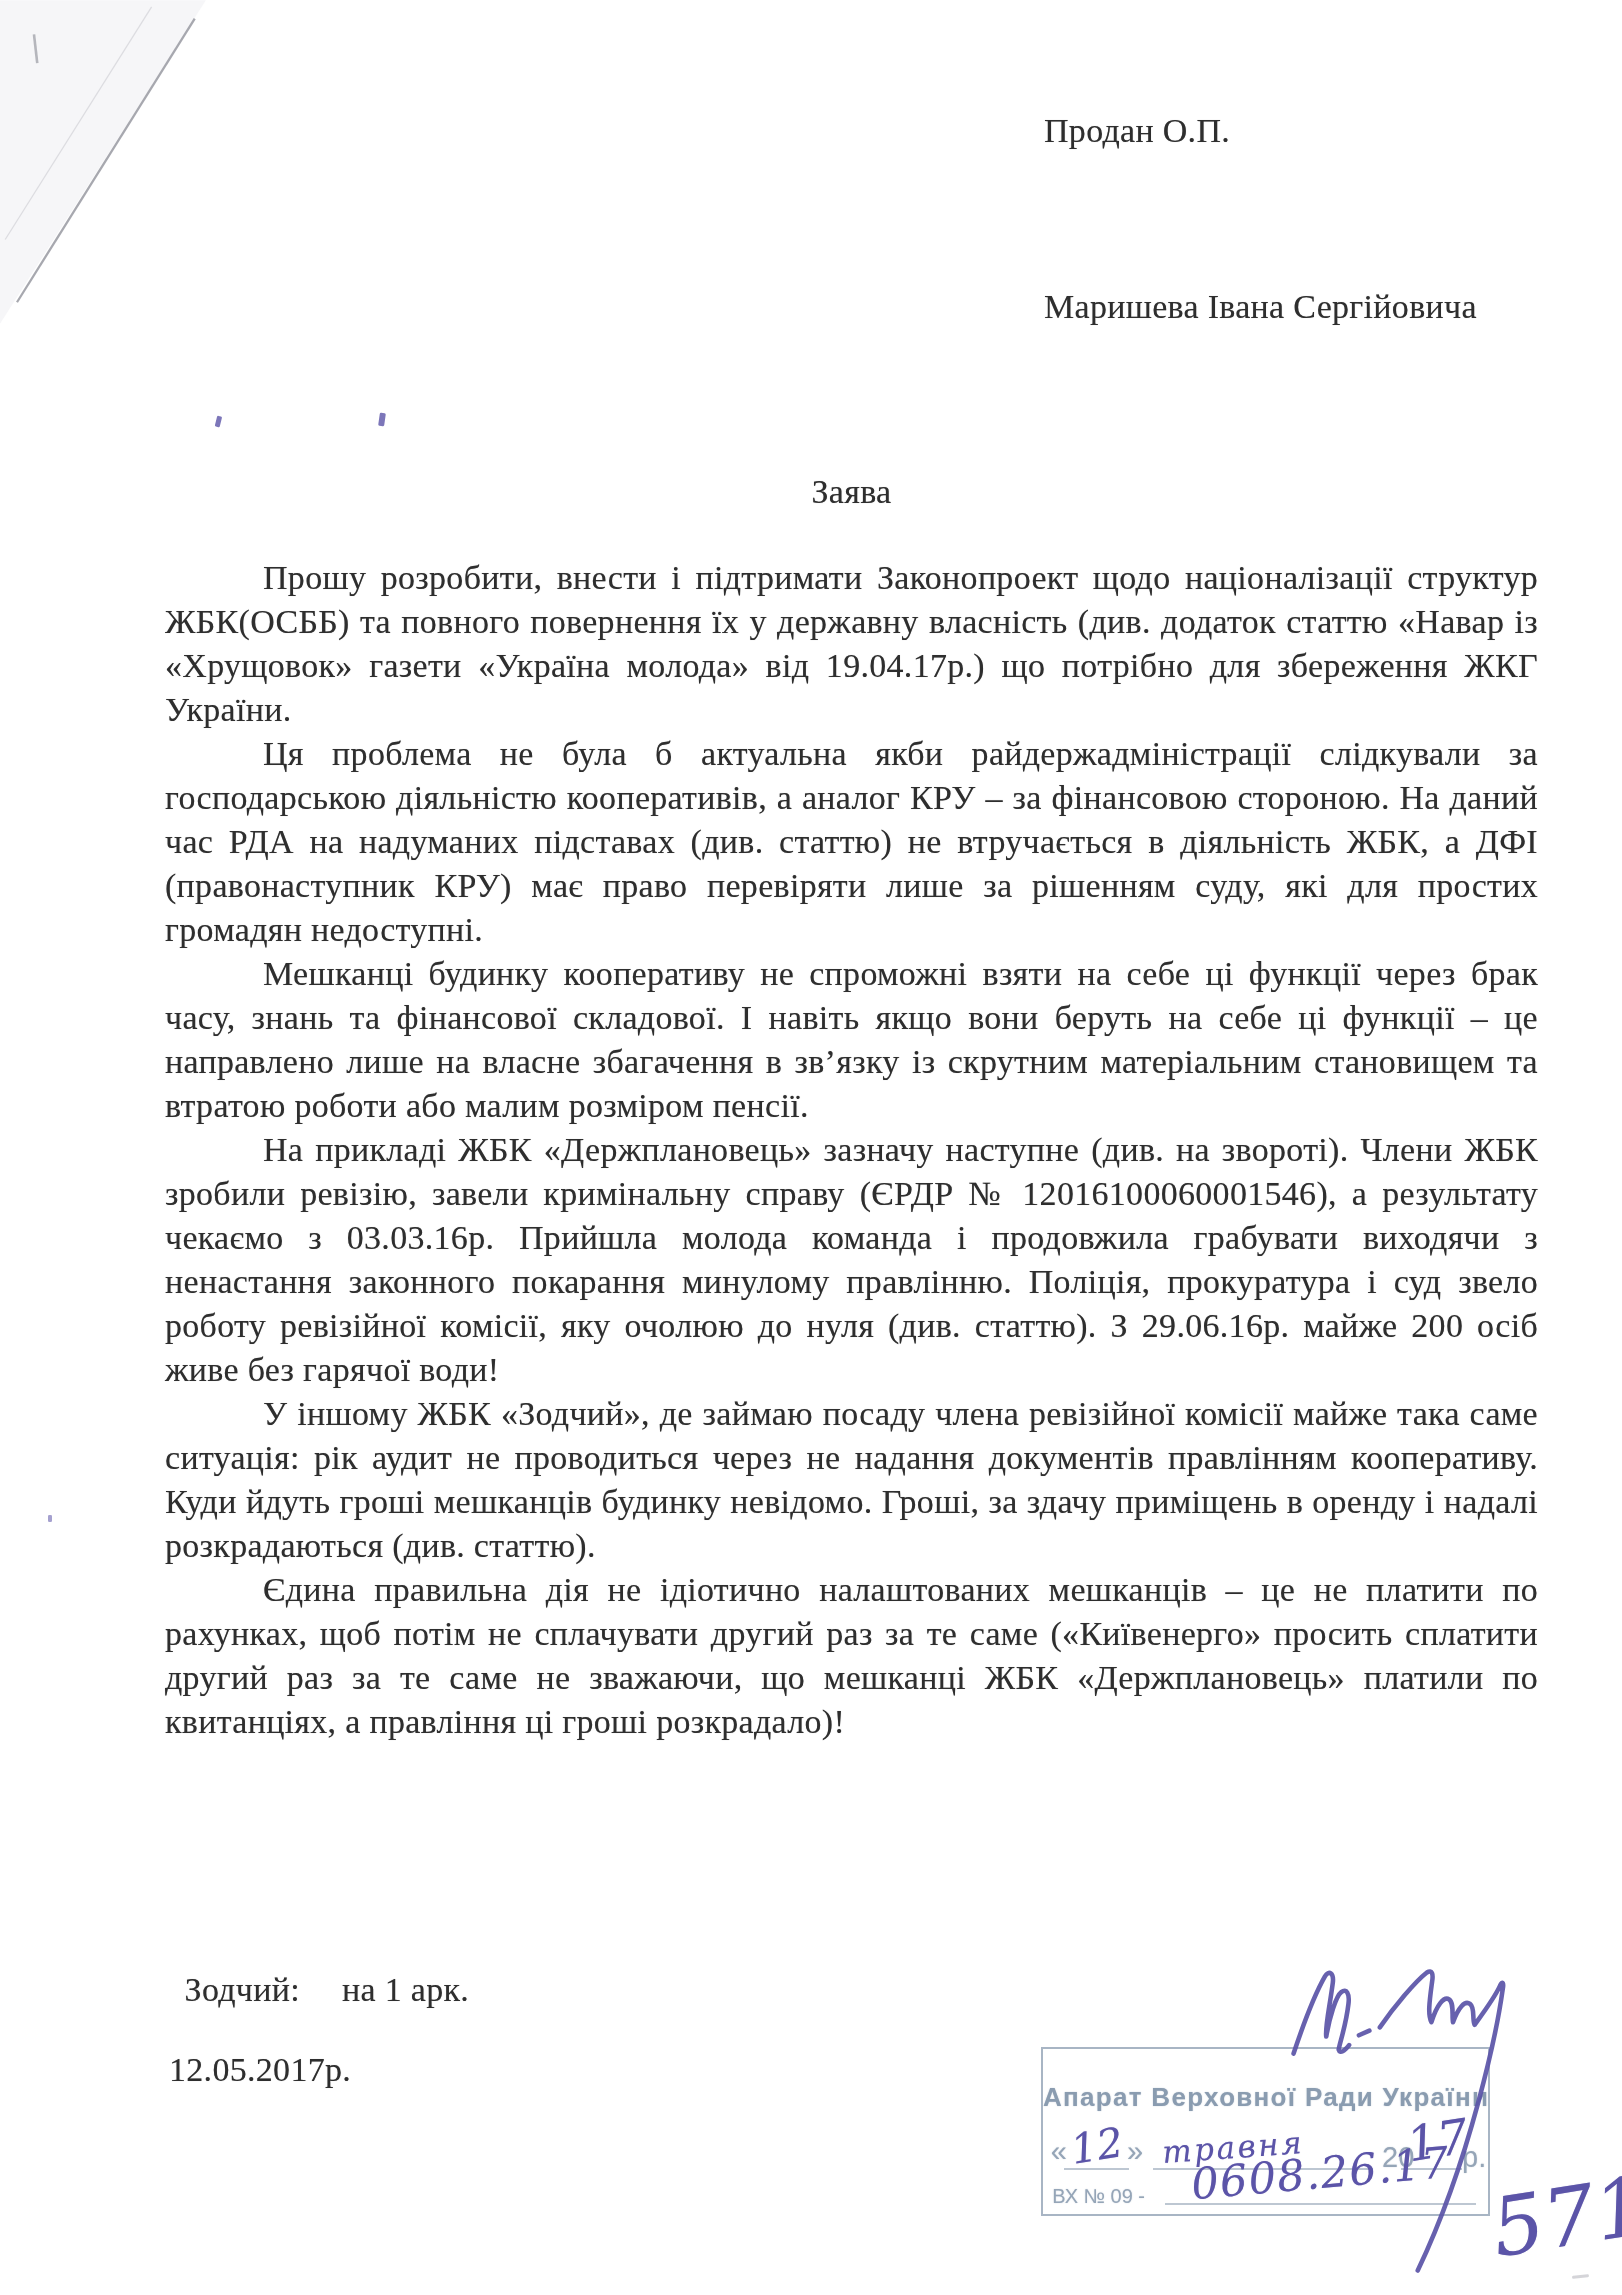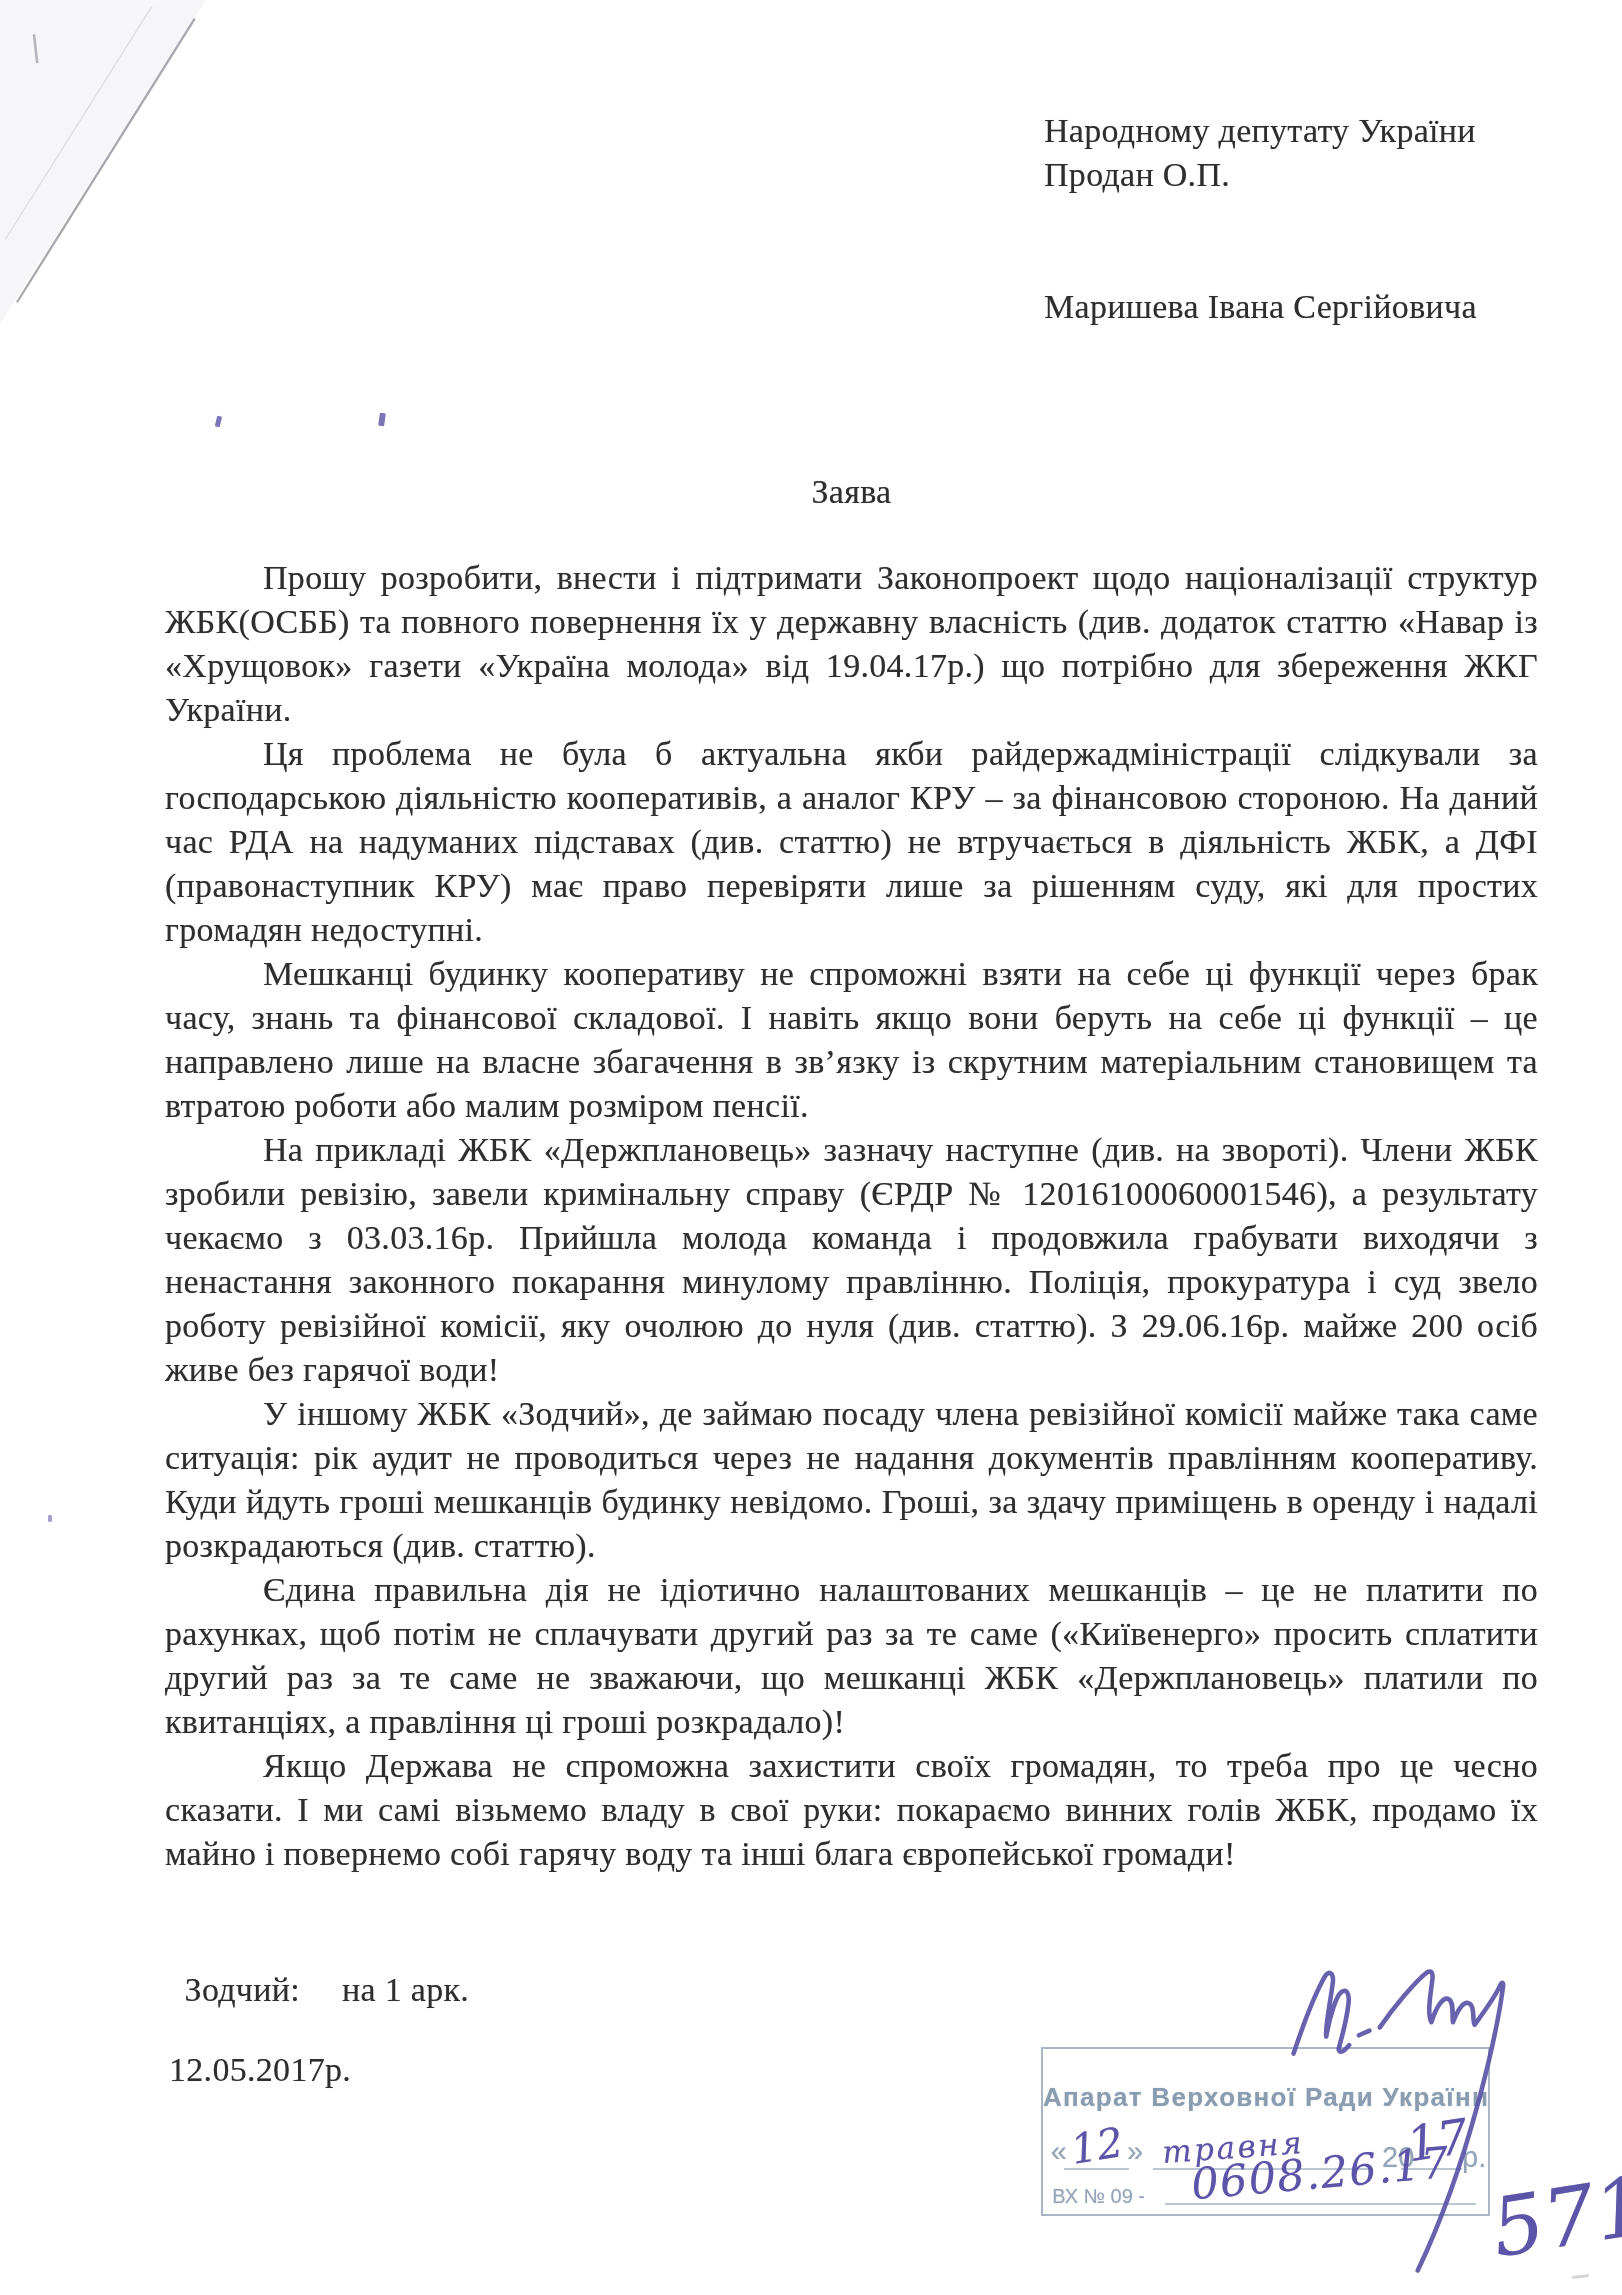--- a/index.html
+++ b/index.html
@@ -112,40 +112,38 @@
 <body>
 
 <svg class="fold-svg" width="281" height="347" viewBox="0 0 430 530">
   <polygon points="0,0 315,0 0,495" fill="#f6f6f8"></polygon>
   <line x1="298" y1="28" x2="26" y2="462" stroke="#a7a8af" stroke-width="3.5"></line>
   <line x1="232" y1="10" x2="8" y2="366" stroke="#dddde1" stroke-width="2"></line>
   <line x1="52" y1="52" x2="57" y2="96" stroke="#b5b6bc" stroke-width="4"></line>
 </svg>
 
 <div class="header-block doc-text">
-  <div class="header-line">Народному депутату України</div>
   <div class="header-line">Продан О.П.</div>
 </div>
 <div class="applicant doc-text">Маришева Івана Сергійовича</div>
 
 <div class="ink-speck speck-a"></div>
 <div class="ink-speck speck-b"></div>
 <div class="ink-speck speck-c"></div>
 <div class="speck-gray"></div>
 
 <div class="title doc-text">Заява</div>
 
 <div class="body-text doc-text">
   <p>Прошу розробити, внести і підтримати Законопроект щодо націоналізації структур ЖБК(ОСББ) та повного повернення їх у державну власність (див. додаток статтю «Навар із «Хрущовок» газети «Україна молода» від 19.04.17р.) що потрібно для збереження ЖКГ України.</p>
   <p>Ця проблема не була б актуальна якби райдержадміністрації слідкували за господарською діяльністю кооперативів, а аналог КРУ – за фінансовою стороною. На даний час РДА на надуманих підставах (див. статтю) не втручається в діяльність ЖБК, а ДФІ (правонаступник КРУ) має право перевіряти лише за рішенням суду, які для простих громадян недоступні.</p>
   <p>Мешканці будинку кооперативу не спроможні взяти на себе ці функції через брак часу, знань та фінансової складової. І навіть якщо вони беруть на себе ці функції – це направлено лише на власне збагачення в зв’язку із скрутним матеріальним становищем та втратою роботи або малим розміром пенсії.</p>
   <p>На прикладі ЖБК «Держплановець» зазначу наступне (див. на звороті). Члени ЖБК зробили ревізію, завели кримінальну справу (ЄРДР № 12016100060001546), а результату чекаємо з 03.03.16р. Прийшла молода команда і продовжила грабувати виходячи з ненастання законного покарання минулому правлінню. Поліція, прокуратура і суд звело роботу ревізійної комісії, яку очолюю до нуля (див. статтю). З 29.06.16р. майже 200 осіб живе без гарячої води!</p>
   <p>У іншому ЖБК «Зодчий», де займаю посаду члена ревізійної комісії майже така саме ситуація: рік аудит не проводиться через не надання документів правлінням кооперативу. Куди йдуть гроші мешканців будинку невідомо. Гроші, за здачу приміщень в оренду і надалі розкрадаються (див. статтю).</p>
   <p>Єдина правильна дія не ідіотично налаштованих мешканців – це не платити по рахунках, щоб потім не сплачувати другий раз за те саме («Київенерго» просить сплатити другий раз за те саме не зважаючи, що мешканці ЖБК «Держплановець» платили по квитанціях, а правління ці гроші розкрадало)!</p>
-  <p>Якщо Держава не спроможна захистити своїх громадян, то треба про це чесно сказати. І ми самі візьмемо владу в свої руки: покараємо винних голів ЖБК, продамо їх майно і повернемо собі гарячу воду та інші блага європейської громади!</p>
 </div>
 
 <div class="attachment doc-text">
   <span>Зодчий:</span><span class="val">на 1 арк.</span>
 </div>
 
 <div class="date-line doc-text">12.05.2017р.</div>
 
 <svg class="signature-svg" width="275" height="330" viewBox="0 0 420 505">
   <g fill="none" stroke="#5b54a8" stroke-width="7" stroke-linecap="round" stroke-linejoin="round" opacity="0.92">

